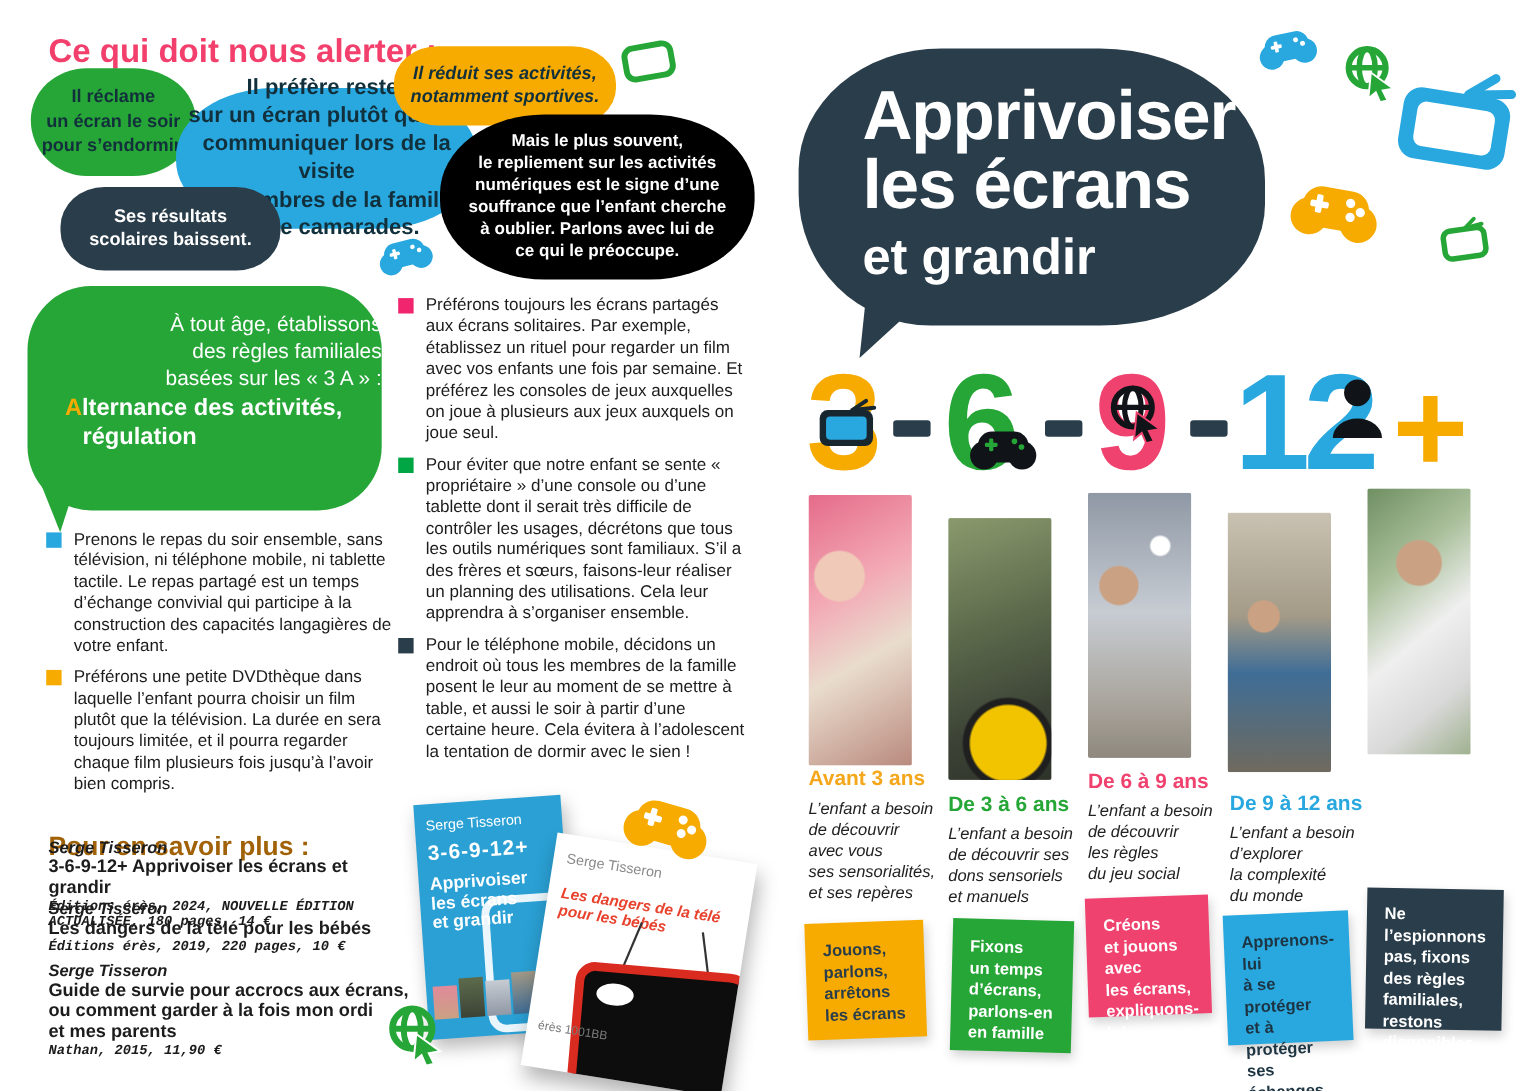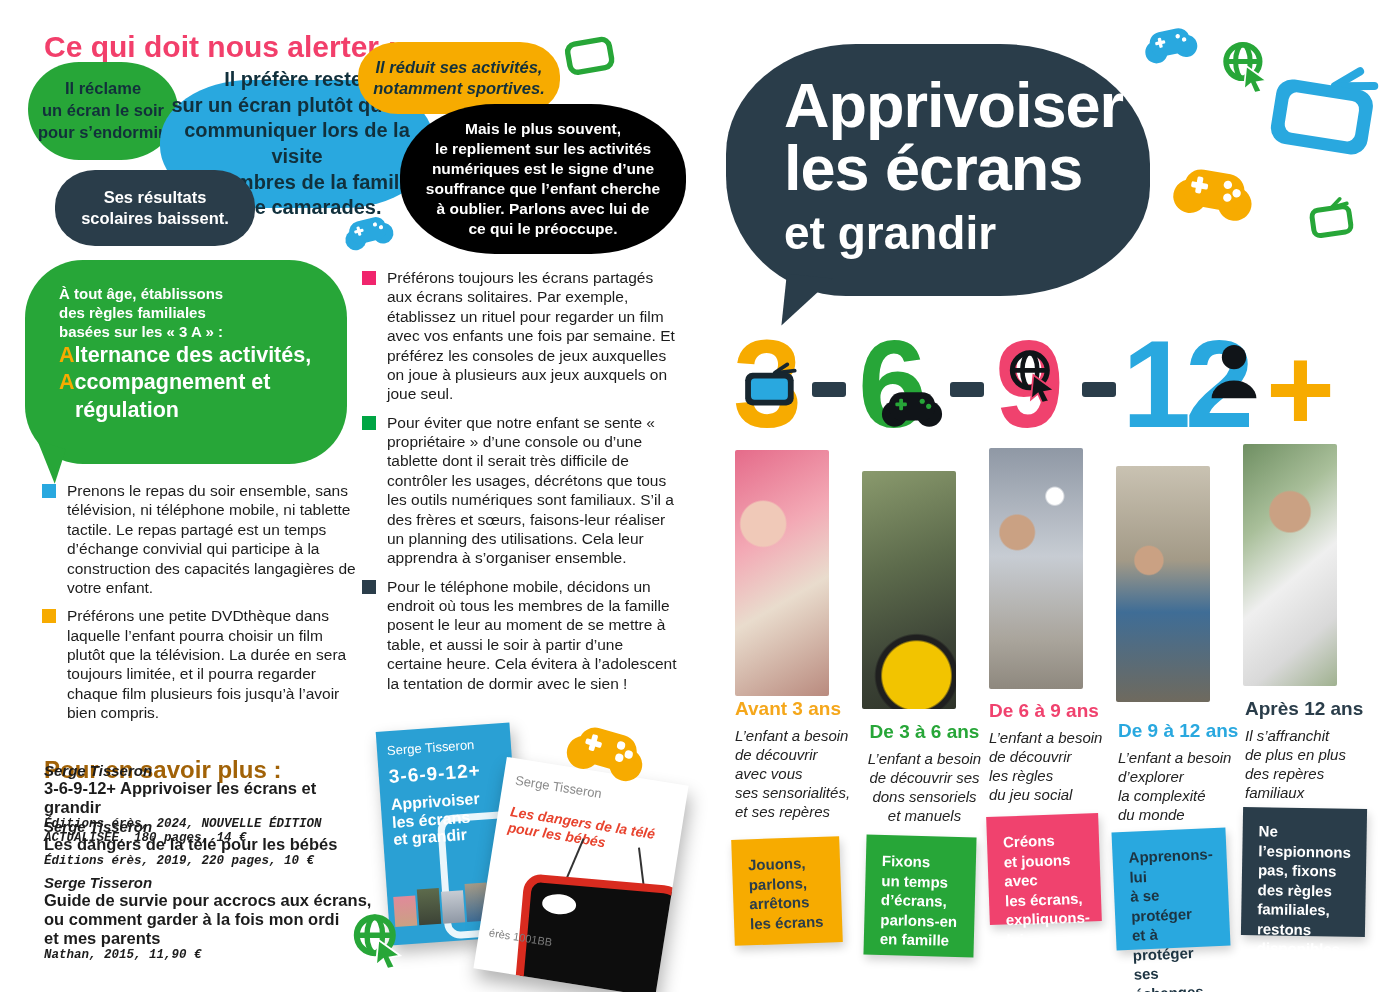--- a/index.html
+++ b/index.html
@@ -22,21 +22,21 @@
   .bub-yellow{left:358px;top:42px;width:202px;height:72px;background:#F7AB00;
               border-radius:40px/34px;color:#12303b;font-size:16.5px;line-height:1.3;font-style:italic;}
   .bub-navy{left:55px;top:170px;width:200px;height:76px;background:#2A3D4A;
             border-radius:40px/36px;color:#ffffff;font-size:16.5px;line-height:1.3;}
   .bub-pink{left:400px;top:104px;width:286px;height:150px;background:#000000;
             border-radius:95px/72px;color:#ffffff;font-size:15.5px;line-height:1.3;}
   .bub-rules{left:25px;top:260px;width:322px;height:204px;background:#27A638;
              border-radius:58px;color:#ffffff;display:block;padding:24px 0 0 34px;box-sizing:border-box;}
   .bub-rules:after{content:"";position:absolute;left:6px;bottom:-16px;width:0;height:0;
              border-top:36px solid #27A638;border-left:30px solid transparent;transform:rotate(18deg);}
-  .rules-intro{font-size:15px;font-weight:bold;line-height:1.28;}
+  .rules-intro{font-size:19px;font-weight:normal;line-height:1.28;text-align:right;}
   .rules-line{font-size:21.5px;font-weight:bold;line-height:1.28;}
   .lead-a{color:#F7AB00;}
   .rules-indent{padding-left:16px;}
 
   
   .blist{display:block;}
   .bitem{position:relative;padding-left:25px;margin-bottom:9px;font-size:15.5px;line-height:1.25;}
   .bitem .sq{position:absolute;left:0;top:3px;width:14px;height:14px;}
   .col1{left:42px;top:481px;width:322px;}
   .col2{left:362px;top:268px;width:318px;}
@@ -112,21 +112,21 @@
        background:radial-gradient(circle at 35% 40%,#caa183 0 9%,transparent 10%),
                   linear-gradient(180deg,#c9c2b2 0%,#a39a87 40%,#3f6d96 62%,#6f6a5e 100%);}
   .ph5{left:1243px;top:444px;height:242px;
        background:radial-gradient(circle at 50% 28%,#caa183 0 11%,transparent 12%),
                   linear-gradient(140deg,#6f8f62 0%,#a9bf9a 30%,#efefef 55%,#d9d9d9 78%,#9fb18f 100%);}
 
   
   .age-h{font-size:19px;font-weight:bold;}
   .age-b{font-size:15px;font-style:italic;line-height:1.27;color:#222;margin-top:6px;}
   .cap{width:125px;}
-  .cap1{left:735px;top:698px;} .cap2{left:862px;top:721px;text-align:center;} .cap3{left:989px;top:700px;}
+  .cap1{left:735px;top:698px;} .cap2{left:862px;top:721px;} .cap3{left:989px;top:700px;}
   .cap4{left:1118px;top:720px;} .cap5{left:1245px;top:698px;}
   .hc1{color:#F5A71B;} .hc2{color:#27A638;} .hc3{color:#F0426E;} .hc4{color:#29A8DF;} .hc5{color:#2A3D4A;}
 
   
   .advbox{font-weight:bold;font-size:15px;line-height:1.3;padding:16px 10px 14px 16px;box-sizing:border-box;
           box-shadow:2px 5px 10px rgba(0,0,0,.18);}
   .adv1{left:733px;top:838px;width:108px;height:106px;background:#F7AB00;color:#2A3D4A;transform:rotate(-2deg);}
   .adv2{left:865px;top:836px;width:110px;height:120px;background:#27A638;color:#ffffff;transform:rotate(1.5deg);}
   .adv3{left:988px;top:815px;width:112px;height:108px;background:#F0426E;color:#ffffff;transform:rotate(-2deg);}
   .adv4{left:1114px;top:830px;width:114px;height:118px;background:#29A8DF;color:#1d3442;transform:rotate(-2.5deg);}
@@ -159,21 +159,20 @@
 numériques est le signe d’une
 souffrance que l’enfant cherche
 à oublier. Parlons avec lui de
 ce qui le préoccupe.</div>
 
   <div class="abs bub-rules">
     <div class="rules-intro pre">À tout âge, établissons
 des règles familiales
 basées sur les « 3 A » :</div>
     <div class="rules-line"><span class="lead-a">A</span><span>lternance des activités,</span></div>
-    <div class="rules-line"><span class="lead-a">A</span><span>ccompagnement et</span></div>
     <div class="rules-line rules-indent">régulation</div>
   </div>
 
   <div class="abs blist col1">
     <div class="bitem"><span class="sq sq-blue"></span><span>Prenons le repas du soir ensemble, sans télévision, ni téléphone mobile, ni tablette tactile. Le repas partagé est un temps d’échange convivial qui participe à la construction des capacités langagières de votre enfant.</span></div>
     <div class="bitem"><span class="sq sq-yellow"></span><span>Préférons une petite DVDthèque dans laquelle l’enfant pourra choisir un film plutôt que la télévision. La durée en sera toujours limitée, et il pourra regarder chaque film plusieurs fois jusqu’à l’avoir bien compris.</span></div>
   </div>
 
   <div class="abs blist col2">
     <div class="bitem"><span class="sq sq-pink"></span><span>Préférons toujours les écrans partagés aux écrans solitaires. Par exemple, établissez un rituel pour regarder un film avec vos enfants une fois par semaine. Et préférez les consoles de jeux auxquelles on joue à plusieurs aux jeux auxquels on joue seul.</span></div>
@@ -300,27 +299,20 @@
 de découvrir
 les règles
 du jeu social</div>
   </div>
   <div class="abs cap cap4">
     <div class="age-h hc4">De 9 à 12 ans</div>
     <div class="age-b pre">L’enfant a besoin
 d’explorer
 la complexité
 du monde</div>
-  </div>
-  <div class="abs cap cap5">
-    <div class="age-h hc5">Après 12 ans</div>
-    <div class="age-b pre">Il s’affranchit
-de plus en plus
-des repères
-familiaux</div>
   </div>
 
   <div class="abs advbox adv1 pre">Jouons,
 parlons,
 arrêtons
 les écrans</div>
   <div class="abs advbox adv2 pre">Fixons
 un temps
 d’écrans,
 parlons-en

